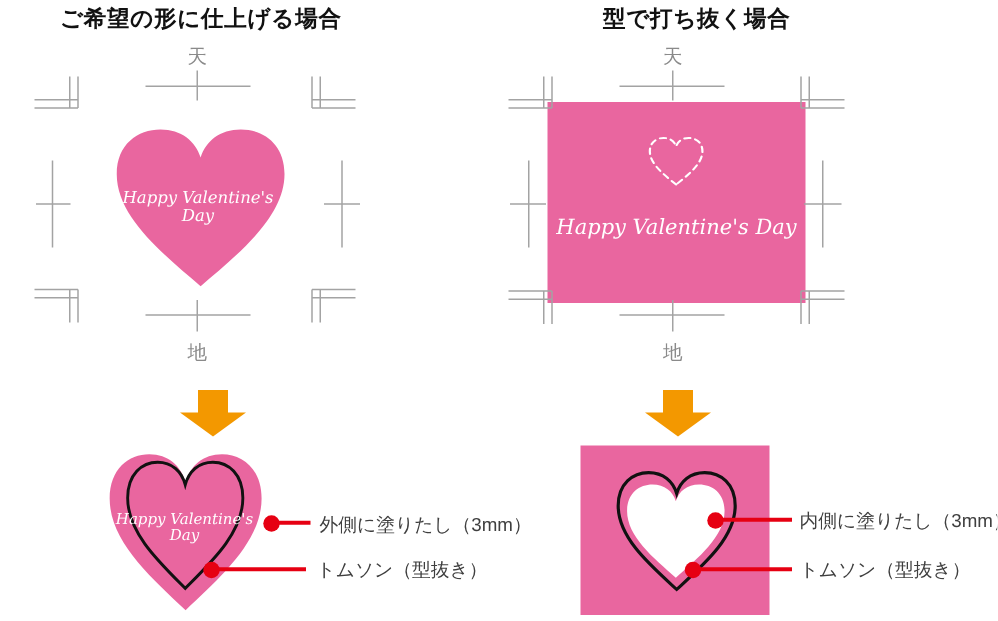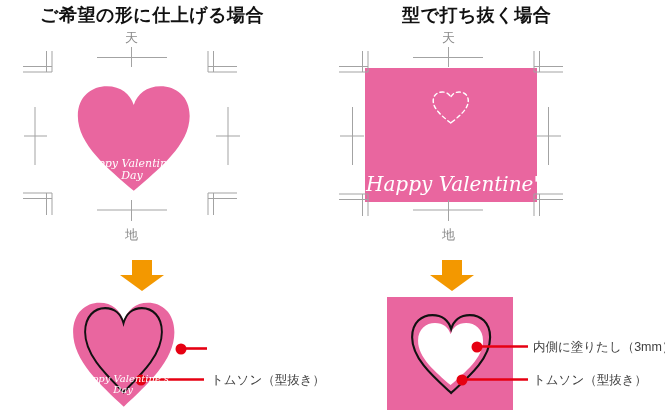--- a/index.html
+++ b/index.html
@@ -2,31 +2,31 @@
 <html><head>
 <meta charset="utf-8">
 <style>
   html,body{margin:0;padding:0;background:#ffffff;}
   .canvas{
     position:relative;width:665px;height:414px;background:#fff;overflow:hidden;
     font-family:"Liberation Sans", sans-serif;
   }
   .abs{position:absolute;}
   .col-title{
-    font-size:18px;font-weight:bold;color:#111;letter-spacing:0.5px;white-space:nowrap;
+    font-size:15px;font-weight:bold;color:#111;letter-spacing:0.5px;white-space:nowrap;
   }
   .tenchi{
     font-size:13px;color:#8a8a8a;text-align:center;white-space:nowrap;
   }
   .script{
     font-family:"DejaVu Serif", serif;font-style:italic;color:#ffffff;
-    text-align:center;white-space:nowrap;margin-top:32px;
+    text-align:center;white-space:nowrap;
   }
   .art-text-left{font-size:11px;line-height:12px;}
-  .art-text-right{font-size:20px;line-height:15px;}
+  .art-text-right{font-size:14px;line-height:15px;}
   .result-text-left{font-size:10px;line-height:10.5px;}
   .callout-label{
     font-size:12.5px;color:#3f3f3f;white-space:nowrap;
   }
   svg{position:absolute;left:0;top:0;}
 </style>
 </head>
 <body>
 
 <div class="canvas">
@@ -145,17 +145,18 @@
     <div>Happy Valentine's</div>
     <div>Day</div>
   </div>
   <div class="abs script art-text-right" style="left:366px;top:145px;width:170px;">Happy Valentine's Day</div>
 
   <div class="abs script result-text-left" style="left:63px;top:342px;width:120px;">
     <div>Happy Valentine's</div>
     <div>Day</div>
   </div>
 
+  <div class="abs callout-label" style="left:213px;top:342px;">外側に塗りたし（3mm）</div>
   <div class="abs callout-label" style="left:211px;top:372px;">トムソン（型抜き）</div>
   <div class="abs callout-label" style="left:533px;top:339px;">内側に塗りたし（3mm）</div>
   <div class="abs callout-label" style="left:533px;top:372px;">トムソン（型抜き）</div>
 
 </div>
 
 </body></html>

